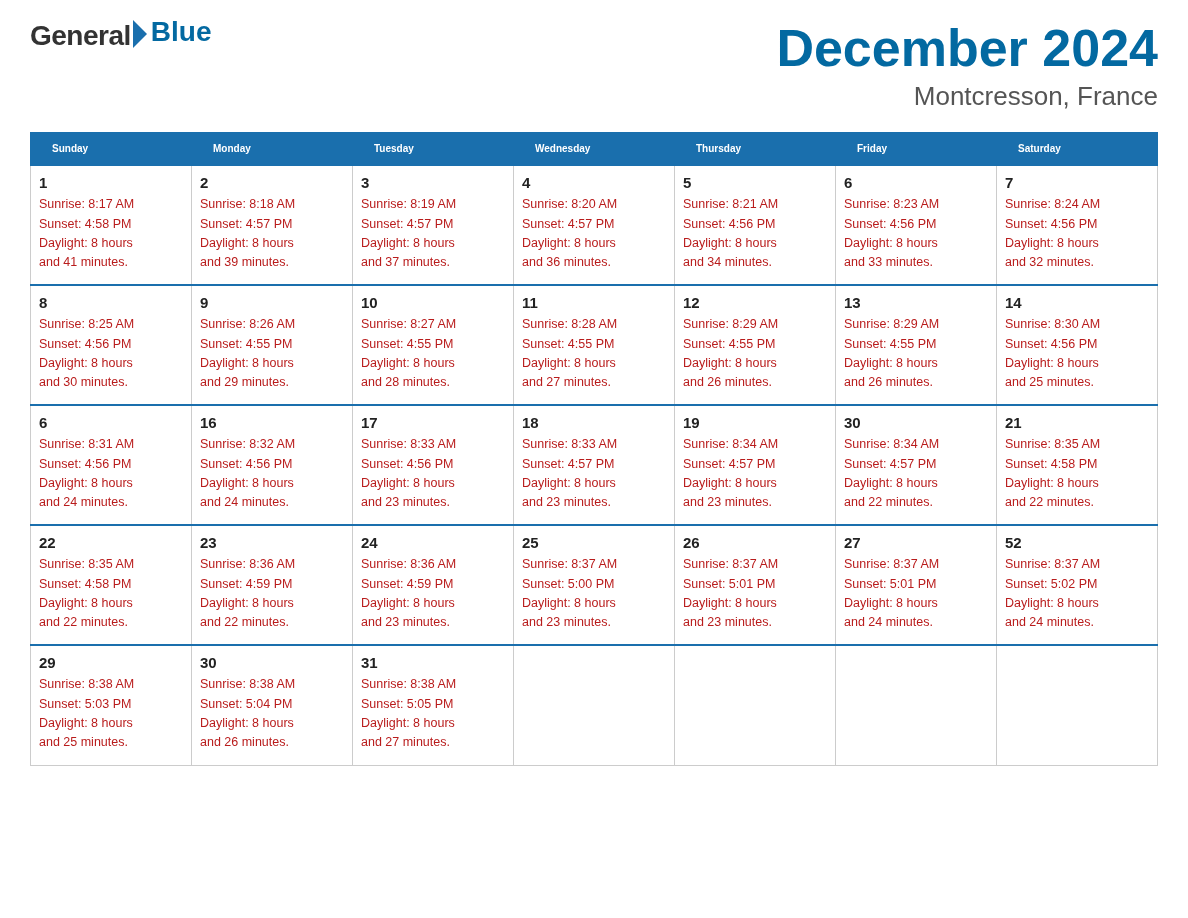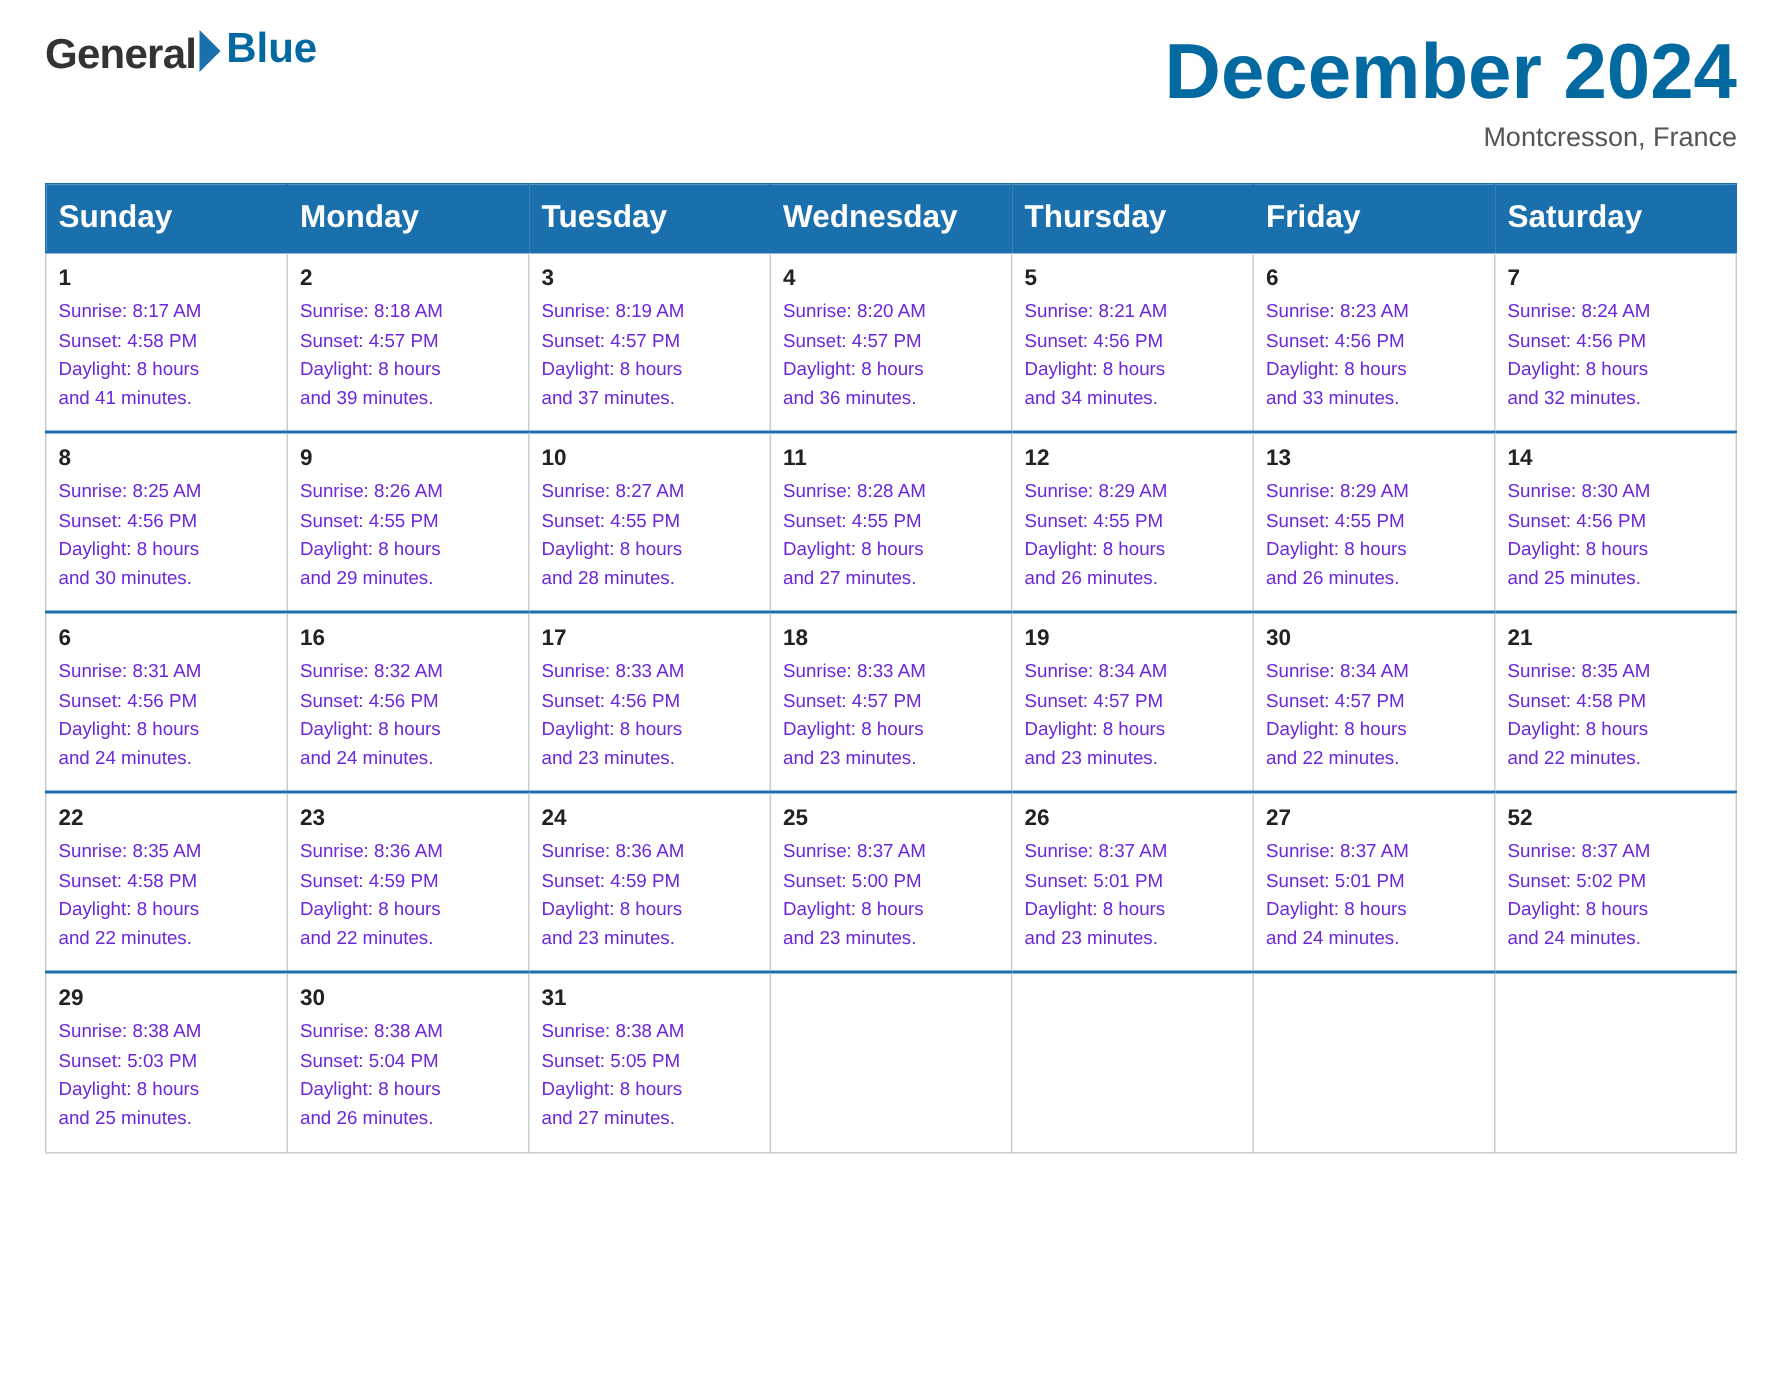--- a/index.html
+++ b/index.html
@@ -50,35 +50,35 @@
     .title-block {
       text-align: right;
     }
     .month-title {
       font-size: 52px;
       font-weight: bold;
       color: #0369a1;
       line-height: 1.1;
     }
     .location {
-      font-size: 18px;
+      font-size: 26px;
       color: #555;
       margin-top: 4px;
     }
     table {
       width: 100%;
       border-collapse: collapse;
       table-layout: fixed;
     }
     th {
       background-color: #1a6fad;
       color: #fff;
-      font-size: 21px;
-      font-weight: bold;
-      padding: 10px 8px;
+      font-size: 10px;
+      font-weight: bold;
+      padding: 10px 21px;
       text-align: left;
       border: 1px solid #1a6fad;
     }
     td {
       vertical-align: top;
       padding: 8px 8px;
       border: 1px solid #ccc;
       font-size: 13px;
       color: #333;
       min-height: 110px;
@@ -86,21 +86,21 @@
     }
     td .day-num {
       font-size: 15px;
       font-weight: bold;
       color: #222;
       display: block;
       margin-bottom: 4px;
     }
     td .day-info {
       font-size: 12.5px;
-      color: #6d28d9;
+      color: #b91c1c;
       line-height: 1.55;
     }
     tr td {
       border-top: 2px solid #1a6fad;
     }
     tr td + td {
       border-top: 2px solid #1a6fad;
     }
     tbody tr:not(:first-child) td {
       border-top: 2px solid #1a6fad;

